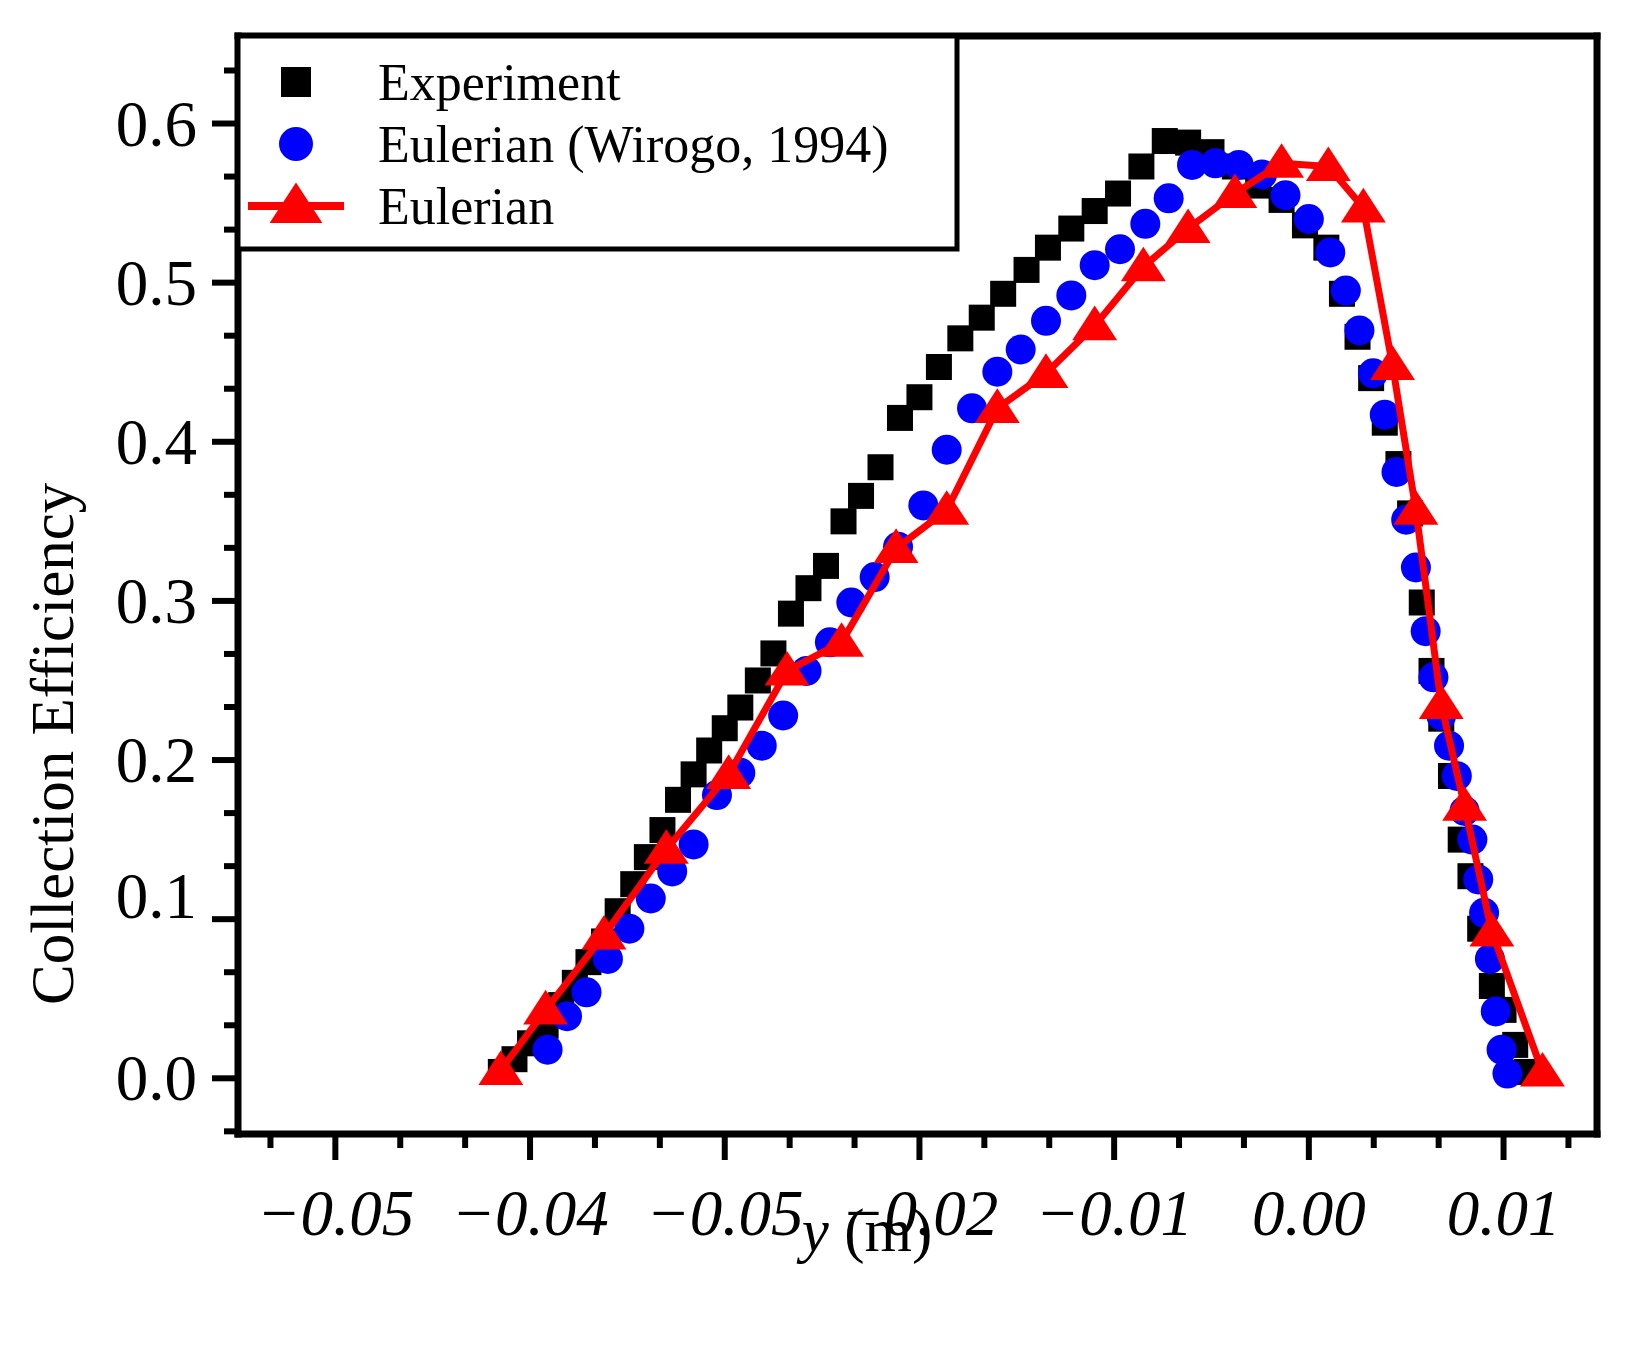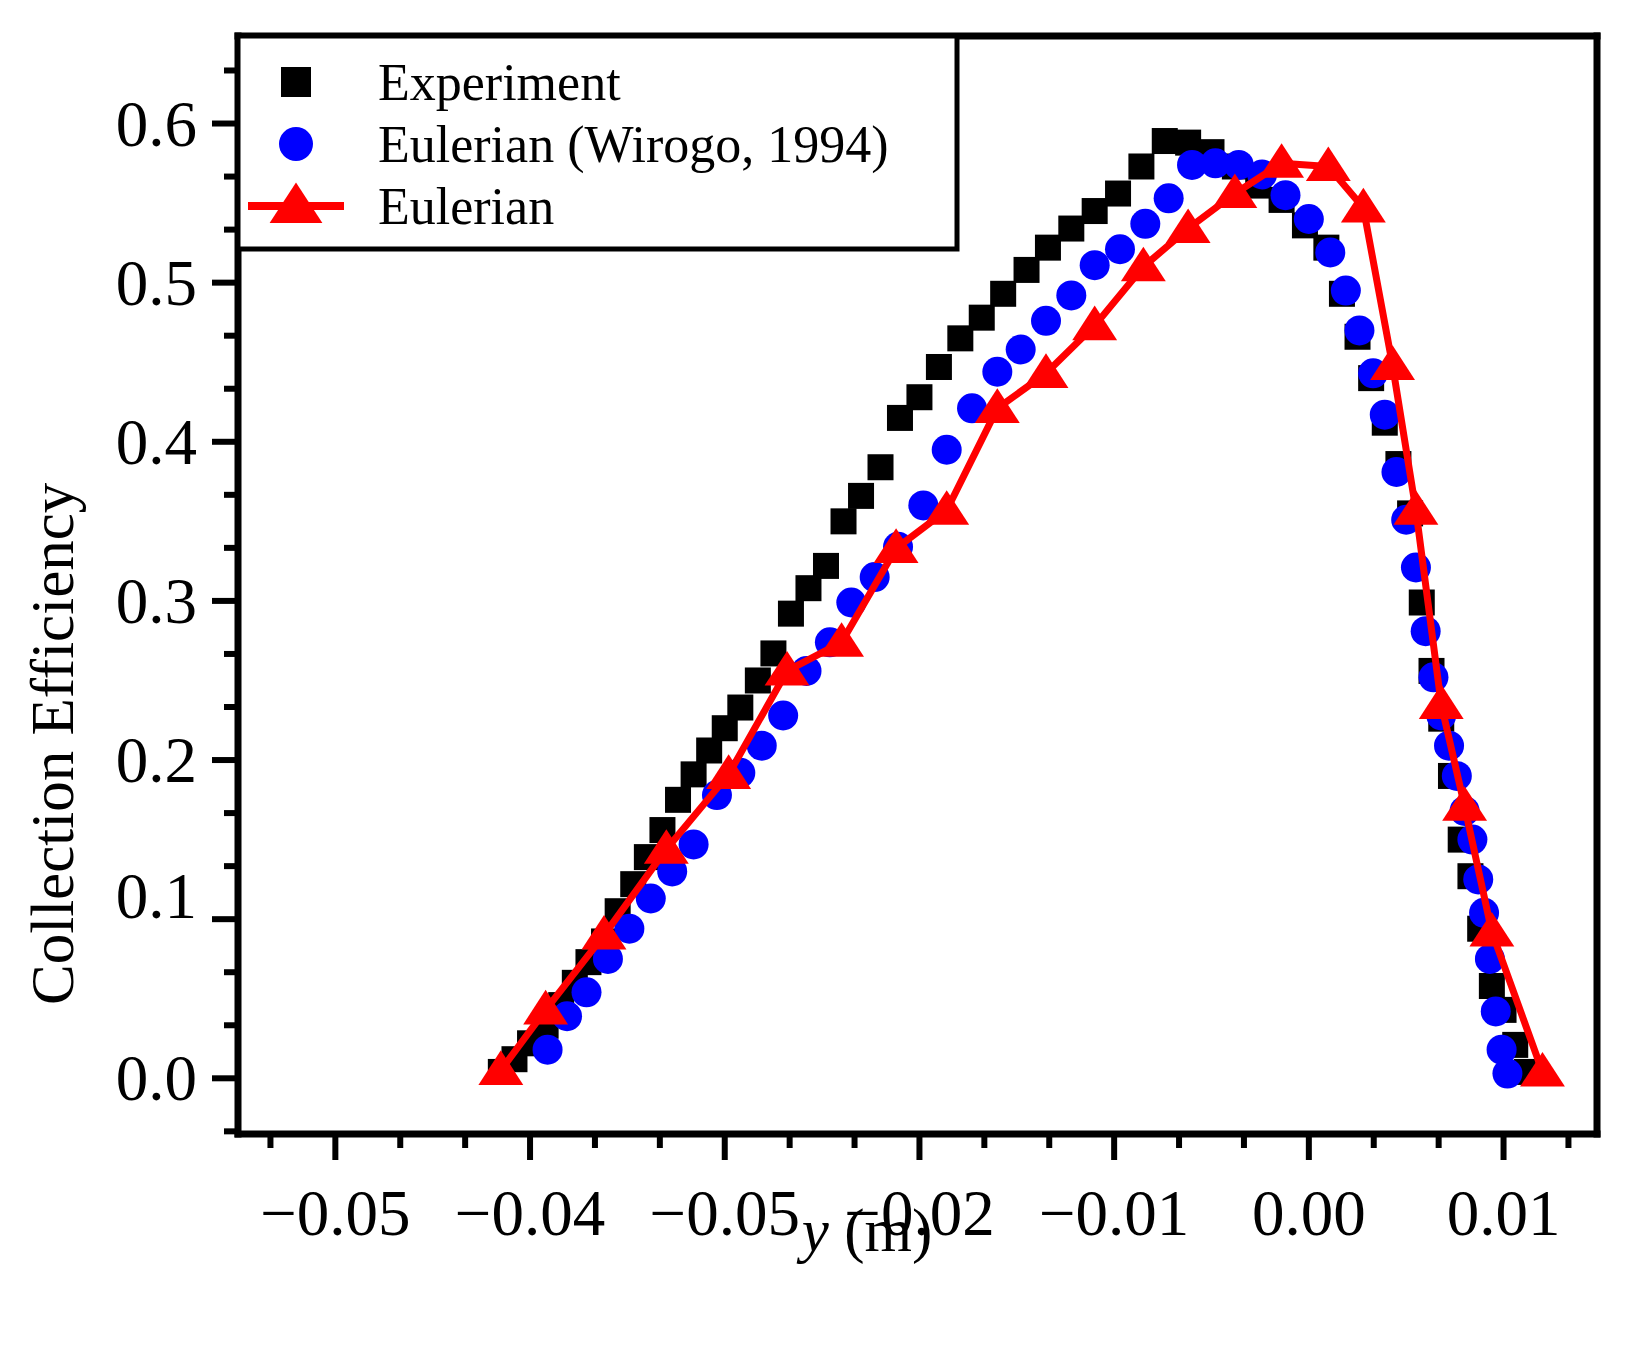--- a/index.html
+++ b/index.html
@@ -53,20 +53,21 @@
     font-family: "Liberation Serif", "DejaVu Serif", serif;
     white-space: nowrap;
   }
   .ytick-label {
     text-align: right;
     transform: translateY(-50%);
   }
   .xtick-label {
     text-align: left;
     transform: translateX(-50%);
+    font-style: italic;
   }
   .legend-entry-label {
     position: absolute;
     color: #000000;
     font-size: 52px;
     font-family: "Liberation Serif", "DejaVu Serif", serif;
     white-space: nowrap;
     transform: translateY(-50%);
   }
 </style>

